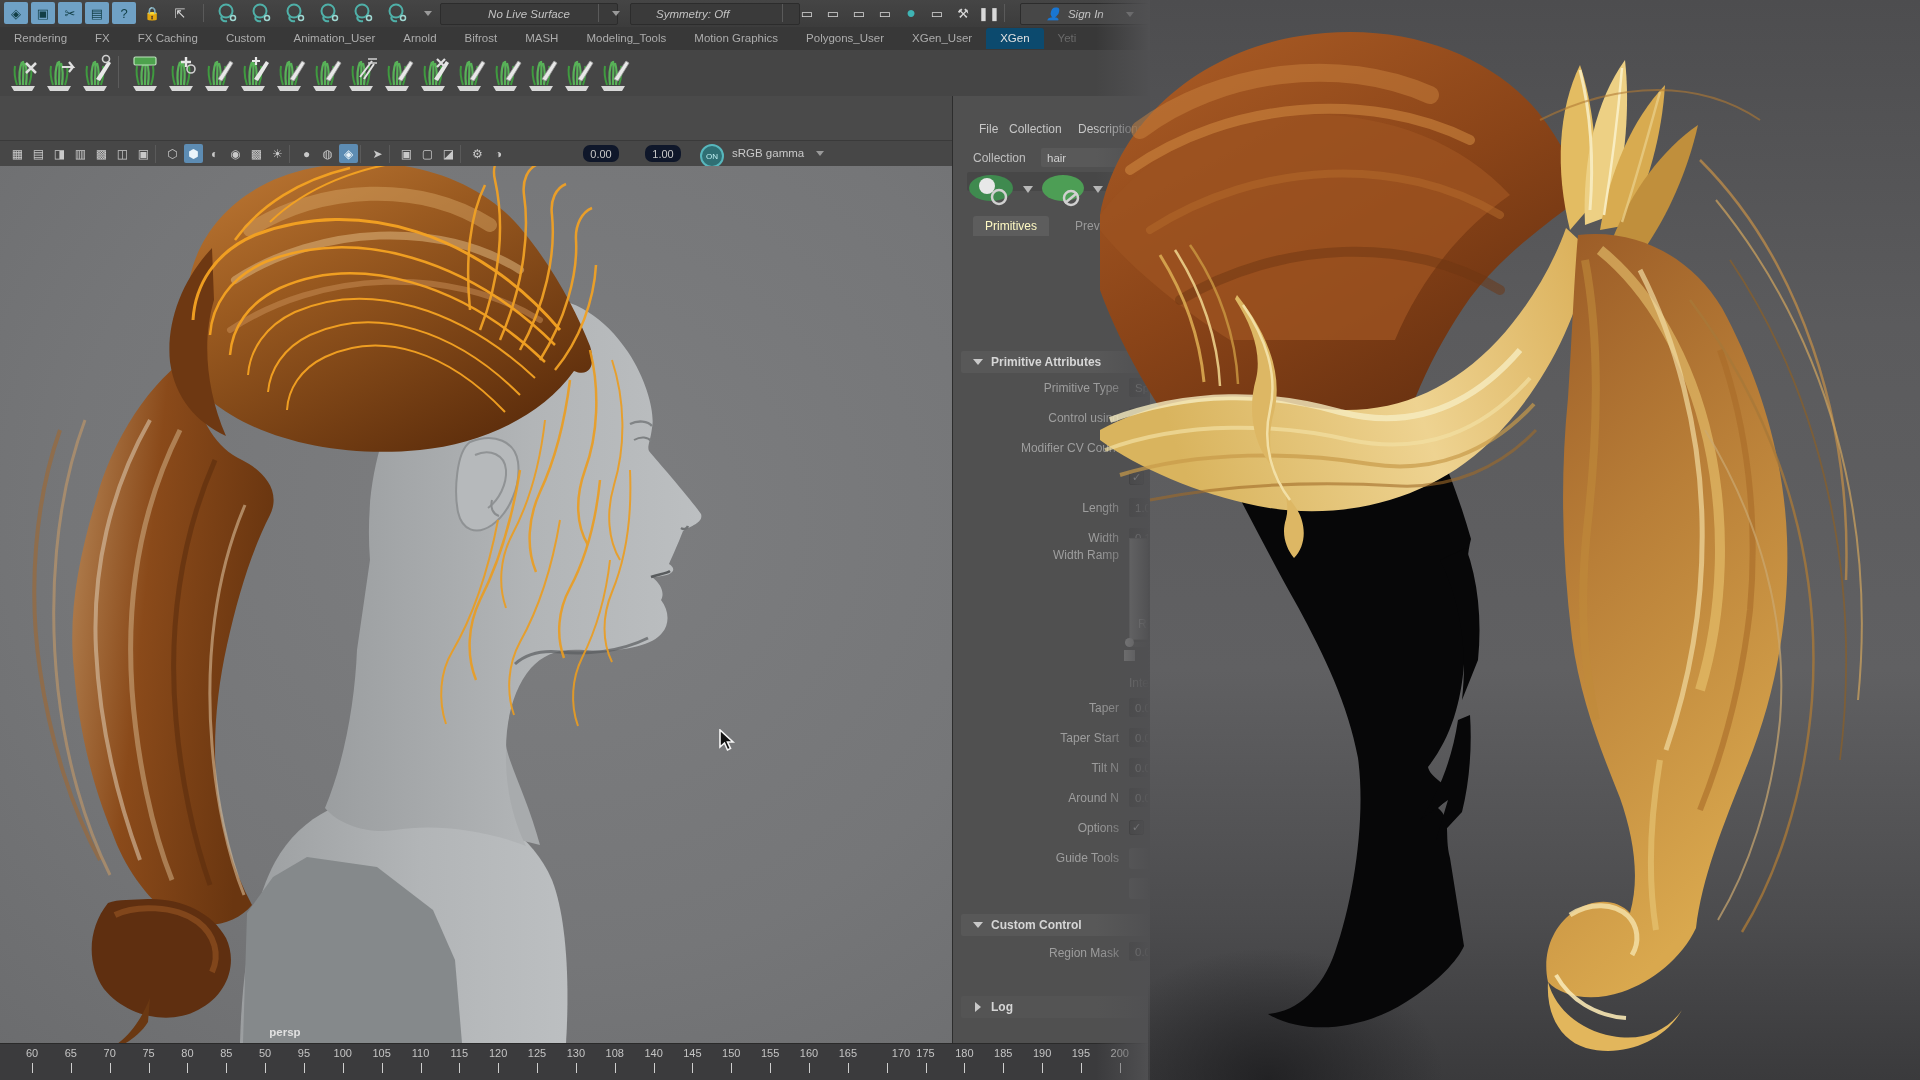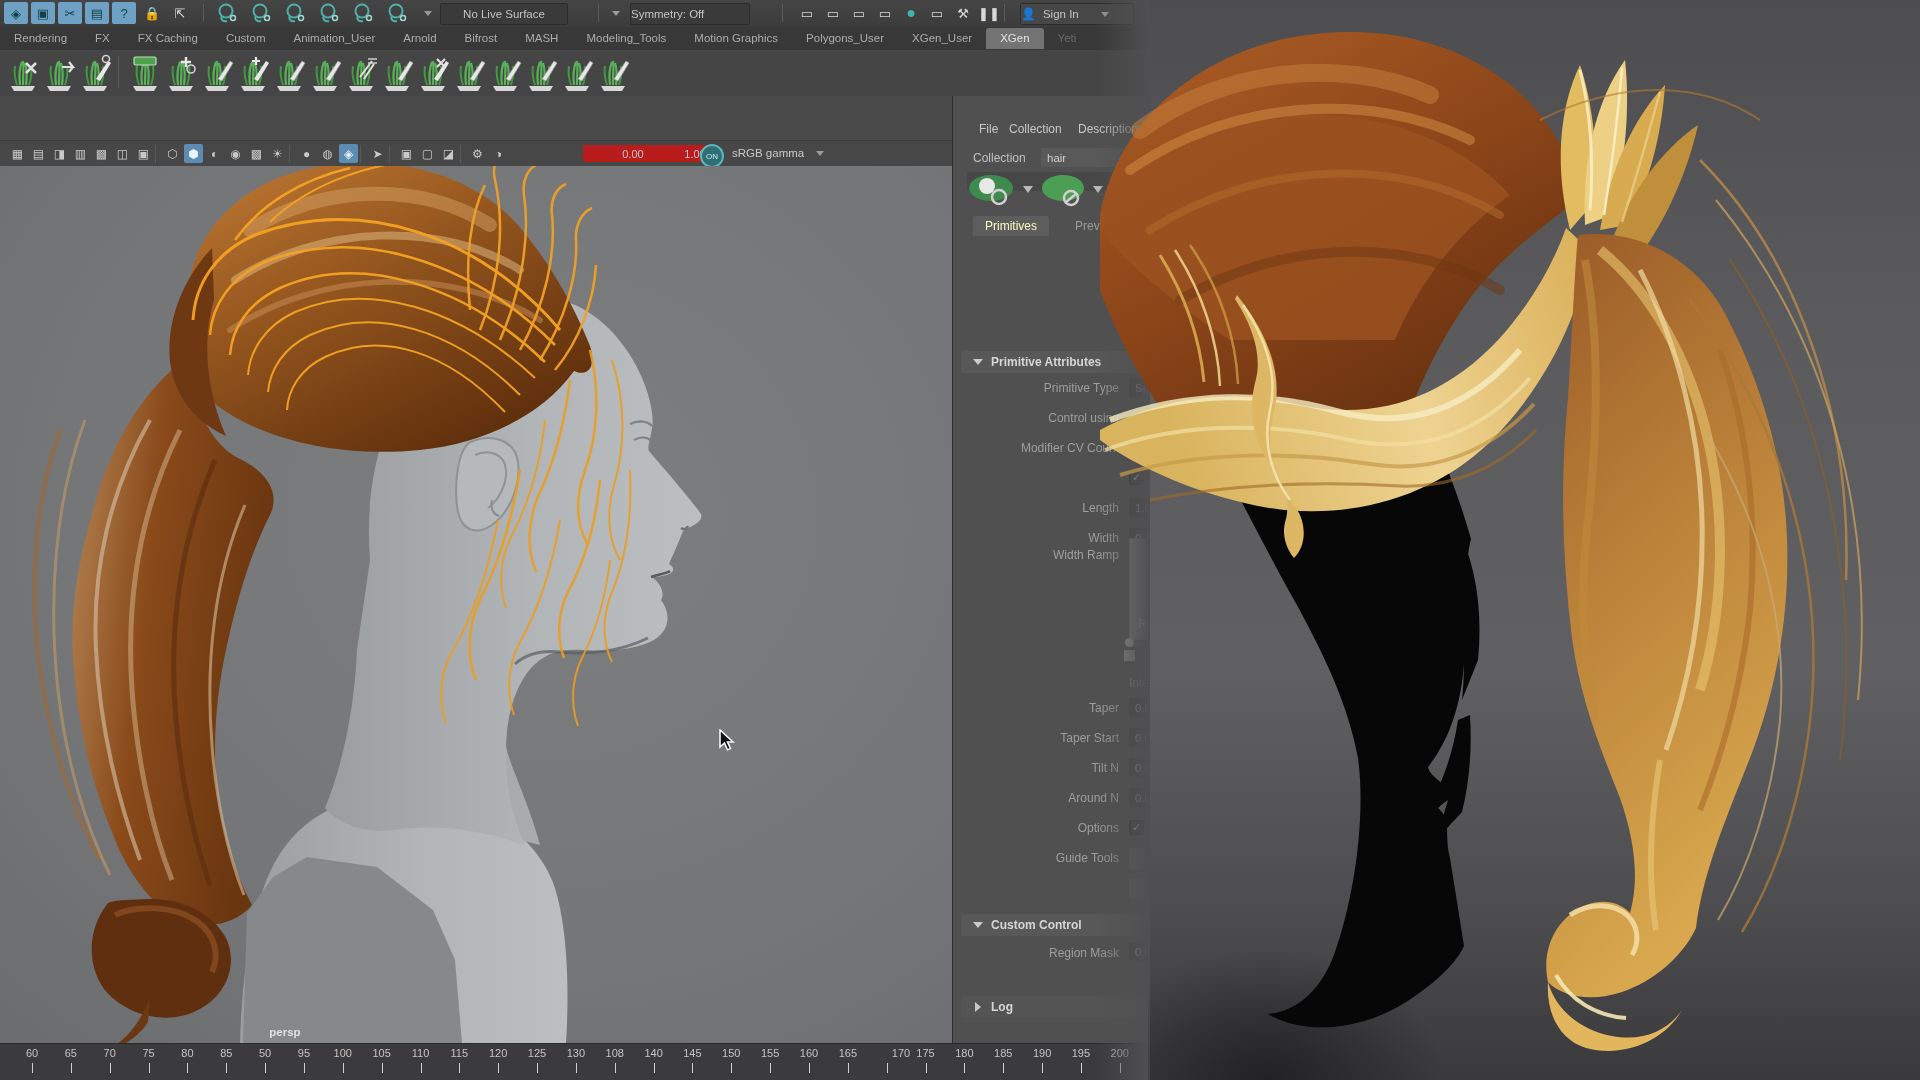--- a/index.html
+++ b/index.html
@@ -2,41 +2,41 @@
 <html><head>
 <meta charset="utf-8">
 <style>
   html,body{margin:0;padding:0;background:#222;}
   #app{position:relative;width:1920px;height:1080px;overflow:hidden;background:#4b4b4b;font-family:"Liberation Sans",sans-serif;}
   .abs{position:absolute;}
   
   #topbar{left:0;top:0;width:1920px;height:27px;background:linear-gradient(#454545,#3c3c3c);border-bottom:1px solid #2f2f2f;}
   .tool-btn{position:absolute;top:2px;width:24px;height:22px;border-radius:2px;display:flex;align-items:center;justify-content:center;font-size:13px;color:#d8d8d8;}
   .tool-btn.hl{background:#6fa1c5;color:#123f46;}
-  .tbox{position:absolute;top:3px;height:20px;background:#3a3a3a;border:1px solid #2c2c2c;border-radius:2px;color:#c3c3c3;font-size:11.5px;display:flex;align-items:center;padding:0 0;}
+  .tbox{position:absolute;top:3px;height:20px;background:#3a3a3a;border:1px solid #2c2c2c;border-radius:2px;color:#c3c3c3;font-size:11.5px;display:flex;align-items:center;padding:0 25px;font-style:italic;}
   .vsep{position:absolute;top:4px;width:1px;height:18px;background:#5a5a5a;}
   .caret{position:absolute;top:11px;width:0;height:0;border-left:4px solid transparent;border-right:4px solid transparent;border-top:5px solid #9a9a9a;}
   .lasso{position:absolute;top:3px;width:26px;height:20px;}
   
   #tabsrow{left:0;top:27px;width:1692px;height:23px;background:#383838;border-bottom:1px solid #2d2d2d;display:flex;align-items:center;}
   .shelf-tab{font-size:11.5px;color:#acacac;padding:4px 14px 5px;white-space:nowrap;}
-  .shelf-tab.active{background:#737373;color:#e2e2e2;border-radius:3px 3px 0 0;}
+  .shelf-tab.active{background:#0c4a6e;color:#e2e2e2;border-radius:3px 3px 0 0;}
   .shelf-tab.dim{color:#6a6a6a;}
   
   #shelf{left:0;top:50px;width:1920px;height:46px;background:#454545;border-bottom:1px solid #333;}
   .shelf-icon{position:absolute;top:3px;width:34px;height:38px;}
   .shelf-sep{position:absolute;top:6px;width:1px;height:32px;background:#5c5c5c;}
   
   #viewport{left:0;top:96px;width:952px;height:947px;background:#4a4a4a;}
   #vp-menus{position:absolute;left:0;top:20px;width:100%;height:24px;background:#4a4a4a;}
   .vp-menu{position:absolute;font-size:12px;color:#cfcfcf;top:4px;}
   #vp-toolbar{position:absolute;left:0;top:44px;width:100%;height:26px;background:#474747;border-top:1px solid #3a3a3a;border-bottom:1px solid #363636;}
   .vpi{position:absolute;top:3px;width:19px;height:19px;border-radius:2px;display:flex;align-items:center;justify-content:center;font-size:12px;color:#c9c9c9;}
   .vpi.hl{background:#5d8cb3;color:#eaf4fa;}
-  .vpfield{position:absolute;top:4px;height:17px;background:#b91c1c;border-radius:2px;color:#c8c8c8;font-size:11px;display:flex;align-items:center;justify-content:center;padding-left:32px;}
+  .vpfield{position:absolute;top:4px;height:17px;background:#0f172a;border-radius:7px;color:#c8c8c8;font-size:11px;display:flex;align-items:center;justify-content:center;}
   #canvas3d{position:absolute;left:0;top:70px;width:952px;height:877px;}
   #persp{position:absolute;left:240px;top:930px;width:90px;text-align:center;font-size:11.5px;font-weight:bold;color:#e0e0e0;}
   #cursor{position:absolute;left:718px;top:633px;}
   
   #panel{left:952px;top:96px;width:968px;height:947px;background:#505050;border-left:1px solid #2d2d2d;}
   .pmenu{position:absolute;top:26px;font-size:12px;color:#c6c6c6;}
   .plabel{position:absolute;font-size:12px;color:#9e9e9e;}
   .pfield{position:absolute;height:19px;background:#434343;border-radius:2px;color:#b5b5b5;font-size:11.5px;display:flex;align-items:center;padding-left:6px;}
   .pbtn{position:absolute;height:21px;background:#5d5d5d;border-radius:3px;color:#c2c2c2;font-size:11.5px;display:flex;align-items:center;justify-content:center;}
   .prow-label{position:absolute;width:160px;text-align:right;font-size:12px;color:#9e9e9e;}

